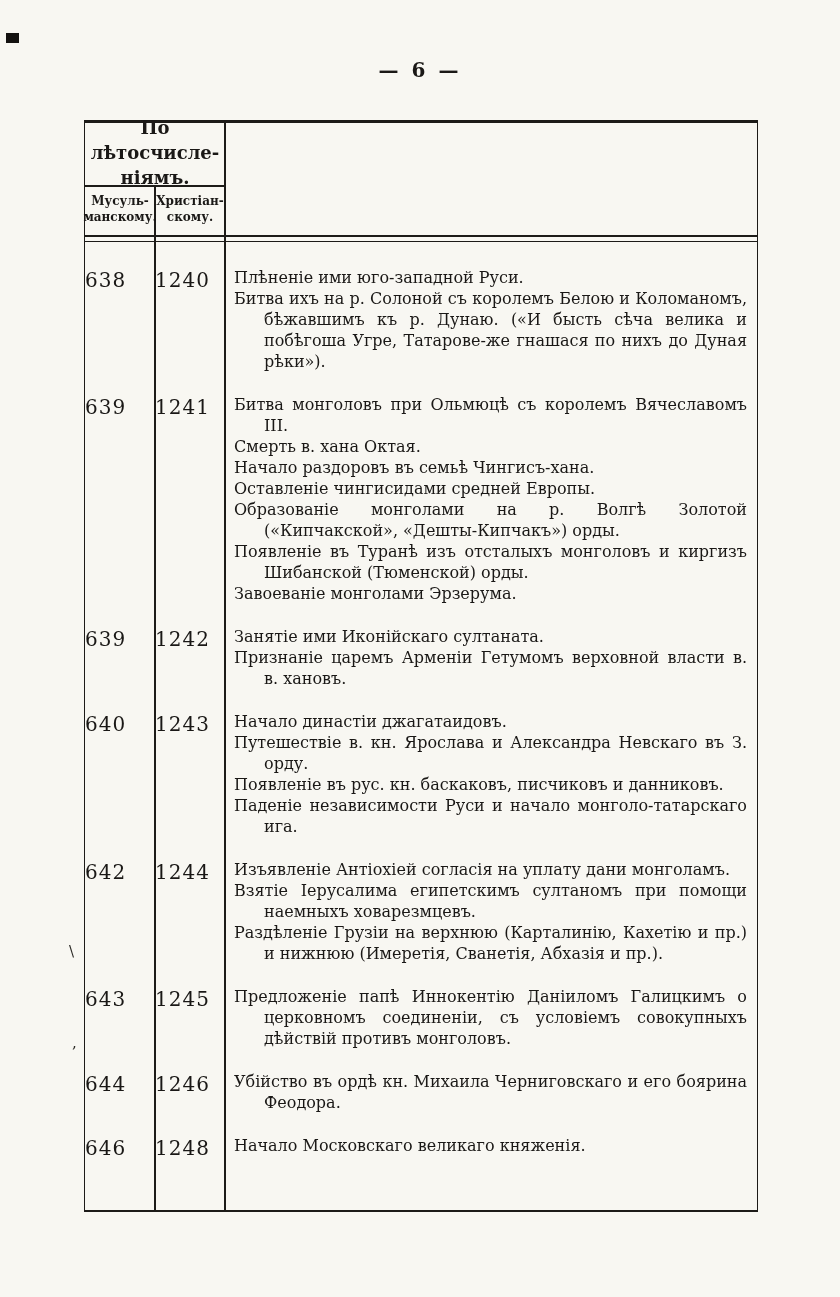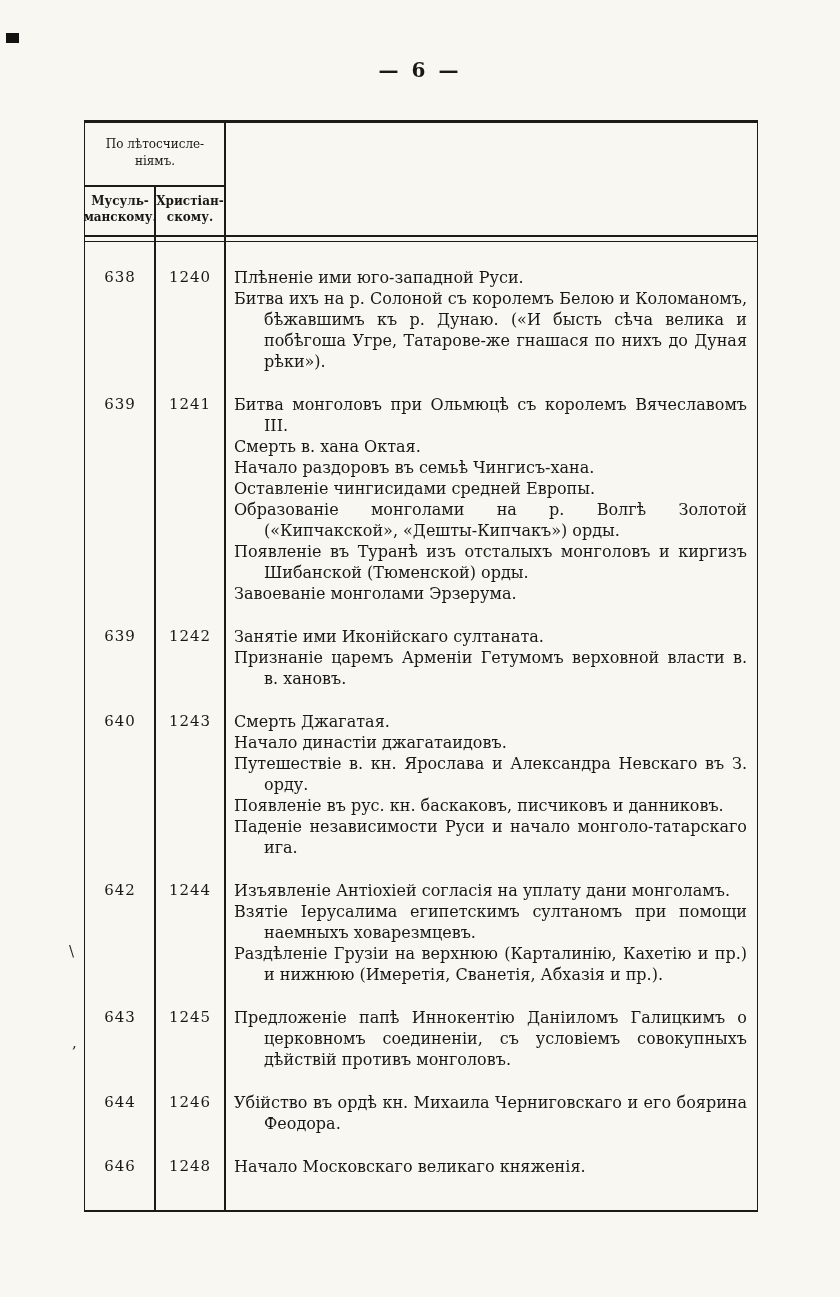--- a/index.html
+++ b/index.html
@@ -23,35 +23,35 @@
     position:absolute; left:84px; top:120px; width:674px; height:1092px;
     border:1.5px solid #1d1b18; border-top-width:3px; border-bottom-width:2px;
   }
   .vline{ position:absolute; background:#1d1b18; width:1.5px; }
   .vline.main{ left:139px; top:0; bottom:0; }
   .vline.sub{ left:69px; top:63px; bottom:0; }
 
   .thead{ position:relative; width:140px; height:112px; }
   .group{
     height:59px; display:flex; align-items:center; justify-content:center;
-    text-align:center; font-weight:normal; font-size:12px; line-height:1.4;
+    text-align:center; font-weight:bold; font-size:18px; line-height:1.4;
     white-space:pre-line;
   }
   .hline{ position:absolute; top:62px; left:0; width:140px; height:1.5px; background:#1d1b18; }
   .subheads{ display:flex; height:54px; }
   .subhead{
     width:70px; display:flex; align-items:center; justify-content:center;
     text-align:center; font-weight:bold; font-size:12px; line-height:1.35;
     white-space:pre-line;
   }
   .dline{ height:7px; border-top:2px solid #1d1b18; border-bottom:1.5px solid #1d1b18; }
 
   .tbody{ padding-top:25px; height:968px; overflow:hidden; }
   .trow{ display:flex; margin-bottom:22px; }
-  .ycell{ flex:0 0 70px; width:70px; text-align:center; font-size:15px; letter-spacing:1px; padding-top:1px; }
+  .ycell{ flex:0 0 70px; width:70px; font-size:20px; letter-spacing:1px; padding-top:1px; }
   .events{ flex:1; padding:0 10px 0 9px; }
   .event{
     font-size:16px; line-height:21px; text-align:justify;
     padding-left:30px; text-indent:-30px;
   }
 </style>
 </head>
 <body>
 
 <div class="scan-square"></div>
@@ -105,21 +105,20 @@
         <div class="ycell">1242</div>
         <div class="events">
           <p class="event">Занятіе ими Иконійскаго султаната.</p>
           <p class="event">Признаніе царемъ Арменіи Гетумомъ верховной власти в. в. хановъ.</p>
         </div>
       </div>
       <div class="trow">
         <div class="ycell">640</div>
         <div class="ycell">1243</div>
         <div class="events">
-          <p class="event">Смерть Джагатая.</p>
           <p class="event">Начало династіи джагатаидовъ.</p>
           <p class="event">Путешествіе в. кн. Ярослава и Александра Невскаго въ З. орду.</p>
           <p class="event">Появленіе въ рус. кн. баскаковъ, писчиковъ и данниковъ.</p>
           <p class="event">Паденіе независимости Руси и начало монголо-татарскаго ига.</p>
         </div>
       </div>
       <div class="trow">
         <div class="ycell">642</div>
         <div class="ycell">1244</div>
         <div class="events">

